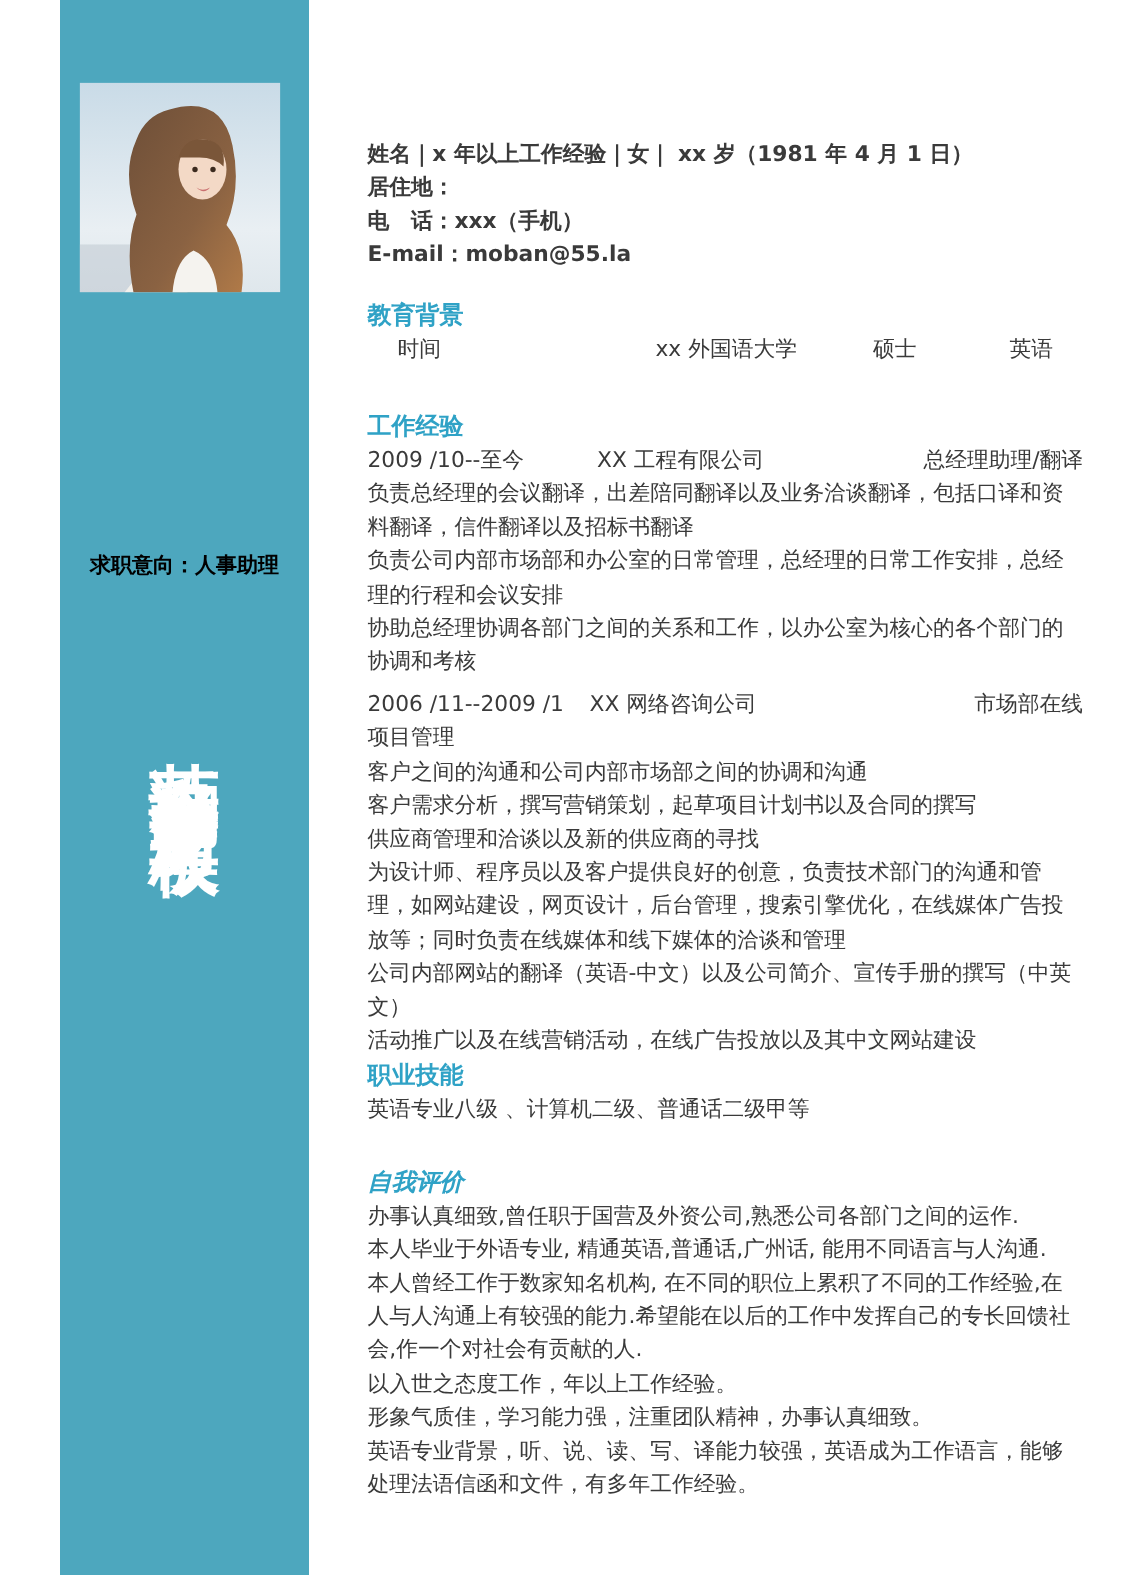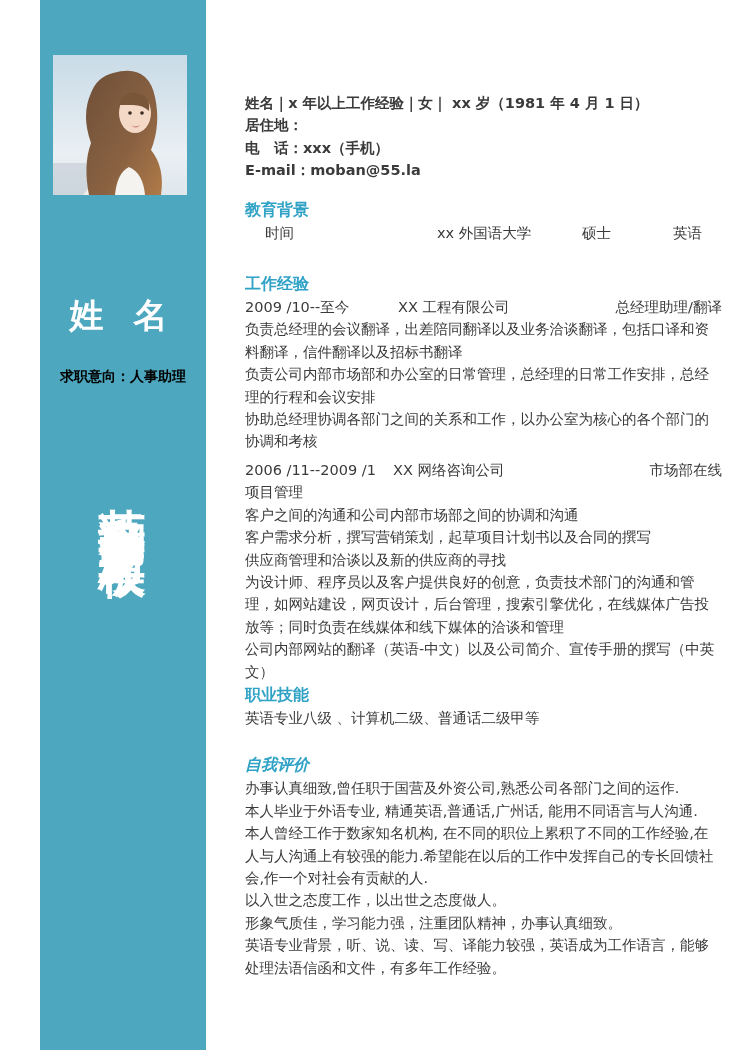--- a/index.html
+++ b/index.html
@@ -97,21 +97,20 @@
       <path d="M60 18 Q95 8 102 42 Q108 70 98 95 Q112 112 108 140 L36 140 Q30 110 38 88 Q28 60 38 38 Q44 22 60 18 Z" fill="url(#hairg)"></path>
       <ellipse cx="82" cy="58" rx="16" ry="20" fill="#f3d9c6"></ellipse>
       <path d="M66 50 Q70 36 84 38 Q98 40 96 56 Q90 50 80 50 Q72 50 66 50 Z" fill="#7a5639"></path>
       <circle cx="77" cy="58" r="1.8" fill="#3b2a1e"></circle>
       <circle cx="89" cy="58" r="1.8" fill="#3b2a1e"></circle>
       <path d="M78 70 Q82 73 87 70 Q83 75 78 70 Z" fill="#c96f6f"></path>
       <path d="M62 140 Q64 118 76 112 Q90 118 92 140 Z" fill="#f5f3ef"></path>
     </svg>
   </span>
 
-  <div class="side-name">姓 名</div>
 
   <div class="side-objective">求职意向：人事助理</div>
 
   <div class="side-vertical">
     <span>英语翻译专业简历模板</span>
   </div>
 </div>
 
 <div class="main">
 
@@ -151,29 +150,30 @@
       <span class="company">XX 网络咨询公司</span>
       <span class="title">市场部在线</span>
     </div>
     <div>项目管理</div>
     <div class="details">
         <div>客户之间的沟通和公司内部市场部之间的协调和沟通</div>
         <div>客户需求分析，撰写营销策划，起草项目计划书以及合同的撰写</div>
         <div>供应商管理和洽谈以及新的供应商的寻找</div>
         <div>为设计师、程序员以及客户提供良好的创意，负责技术部门的沟通和管理，如网站建设，网页设计，后台管理，搜索引擎优化，在线媒体广告投放等；同时负责在线媒体和线下媒体的洽谈和管理</div>
         <div>公司内部网站的翻译（英语-中文）以及公司简介、宣传手册的撰写（中英文）</div>
+        <div>活动推广以及在线营销活动，在线广告投放以及其中文网站建设</div>
       </div>
   </div>
 
   <div class="section-heading mt-skill">职业技能</div>
   <div>英语专业八级 、计算机二级、普通话二级甲等</div>
 
   <div class="section-heading mt-eval">自我评价</div>
   <div class="eval">
       <p>办事认真细致,曾任职于国营及外资公司,熟悉公司各部门之间的运作.</p>
       <p>本人毕业于外语专业, 精通英语,普通话,广州话, 能用不同语言与人沟通.</p>
       <p>本人曾经工作于数家知名机构, 在不同的职位上累积了不同的工作经验,在人与人沟通上有较强的能力.希望能在以后的工作中发挥自己的专长回馈社会,作一个对社会有贡献的人.</p>
-      <p>以入世之态度工作，以出世之态度做人。</p>
+      <p>以入世之态度工作，年以上工作经验。</p>
       <p>形象气质佳，学习能力强，注重团队精神，办事认真细致。</p>
       <p>英语专业背景，听、说、读、写、译能力较强，英语成为工作语言，能够处理法语信函和文件，有多年工作经验。</p>
     </div>
 
 </div>
 
 </body></html>

